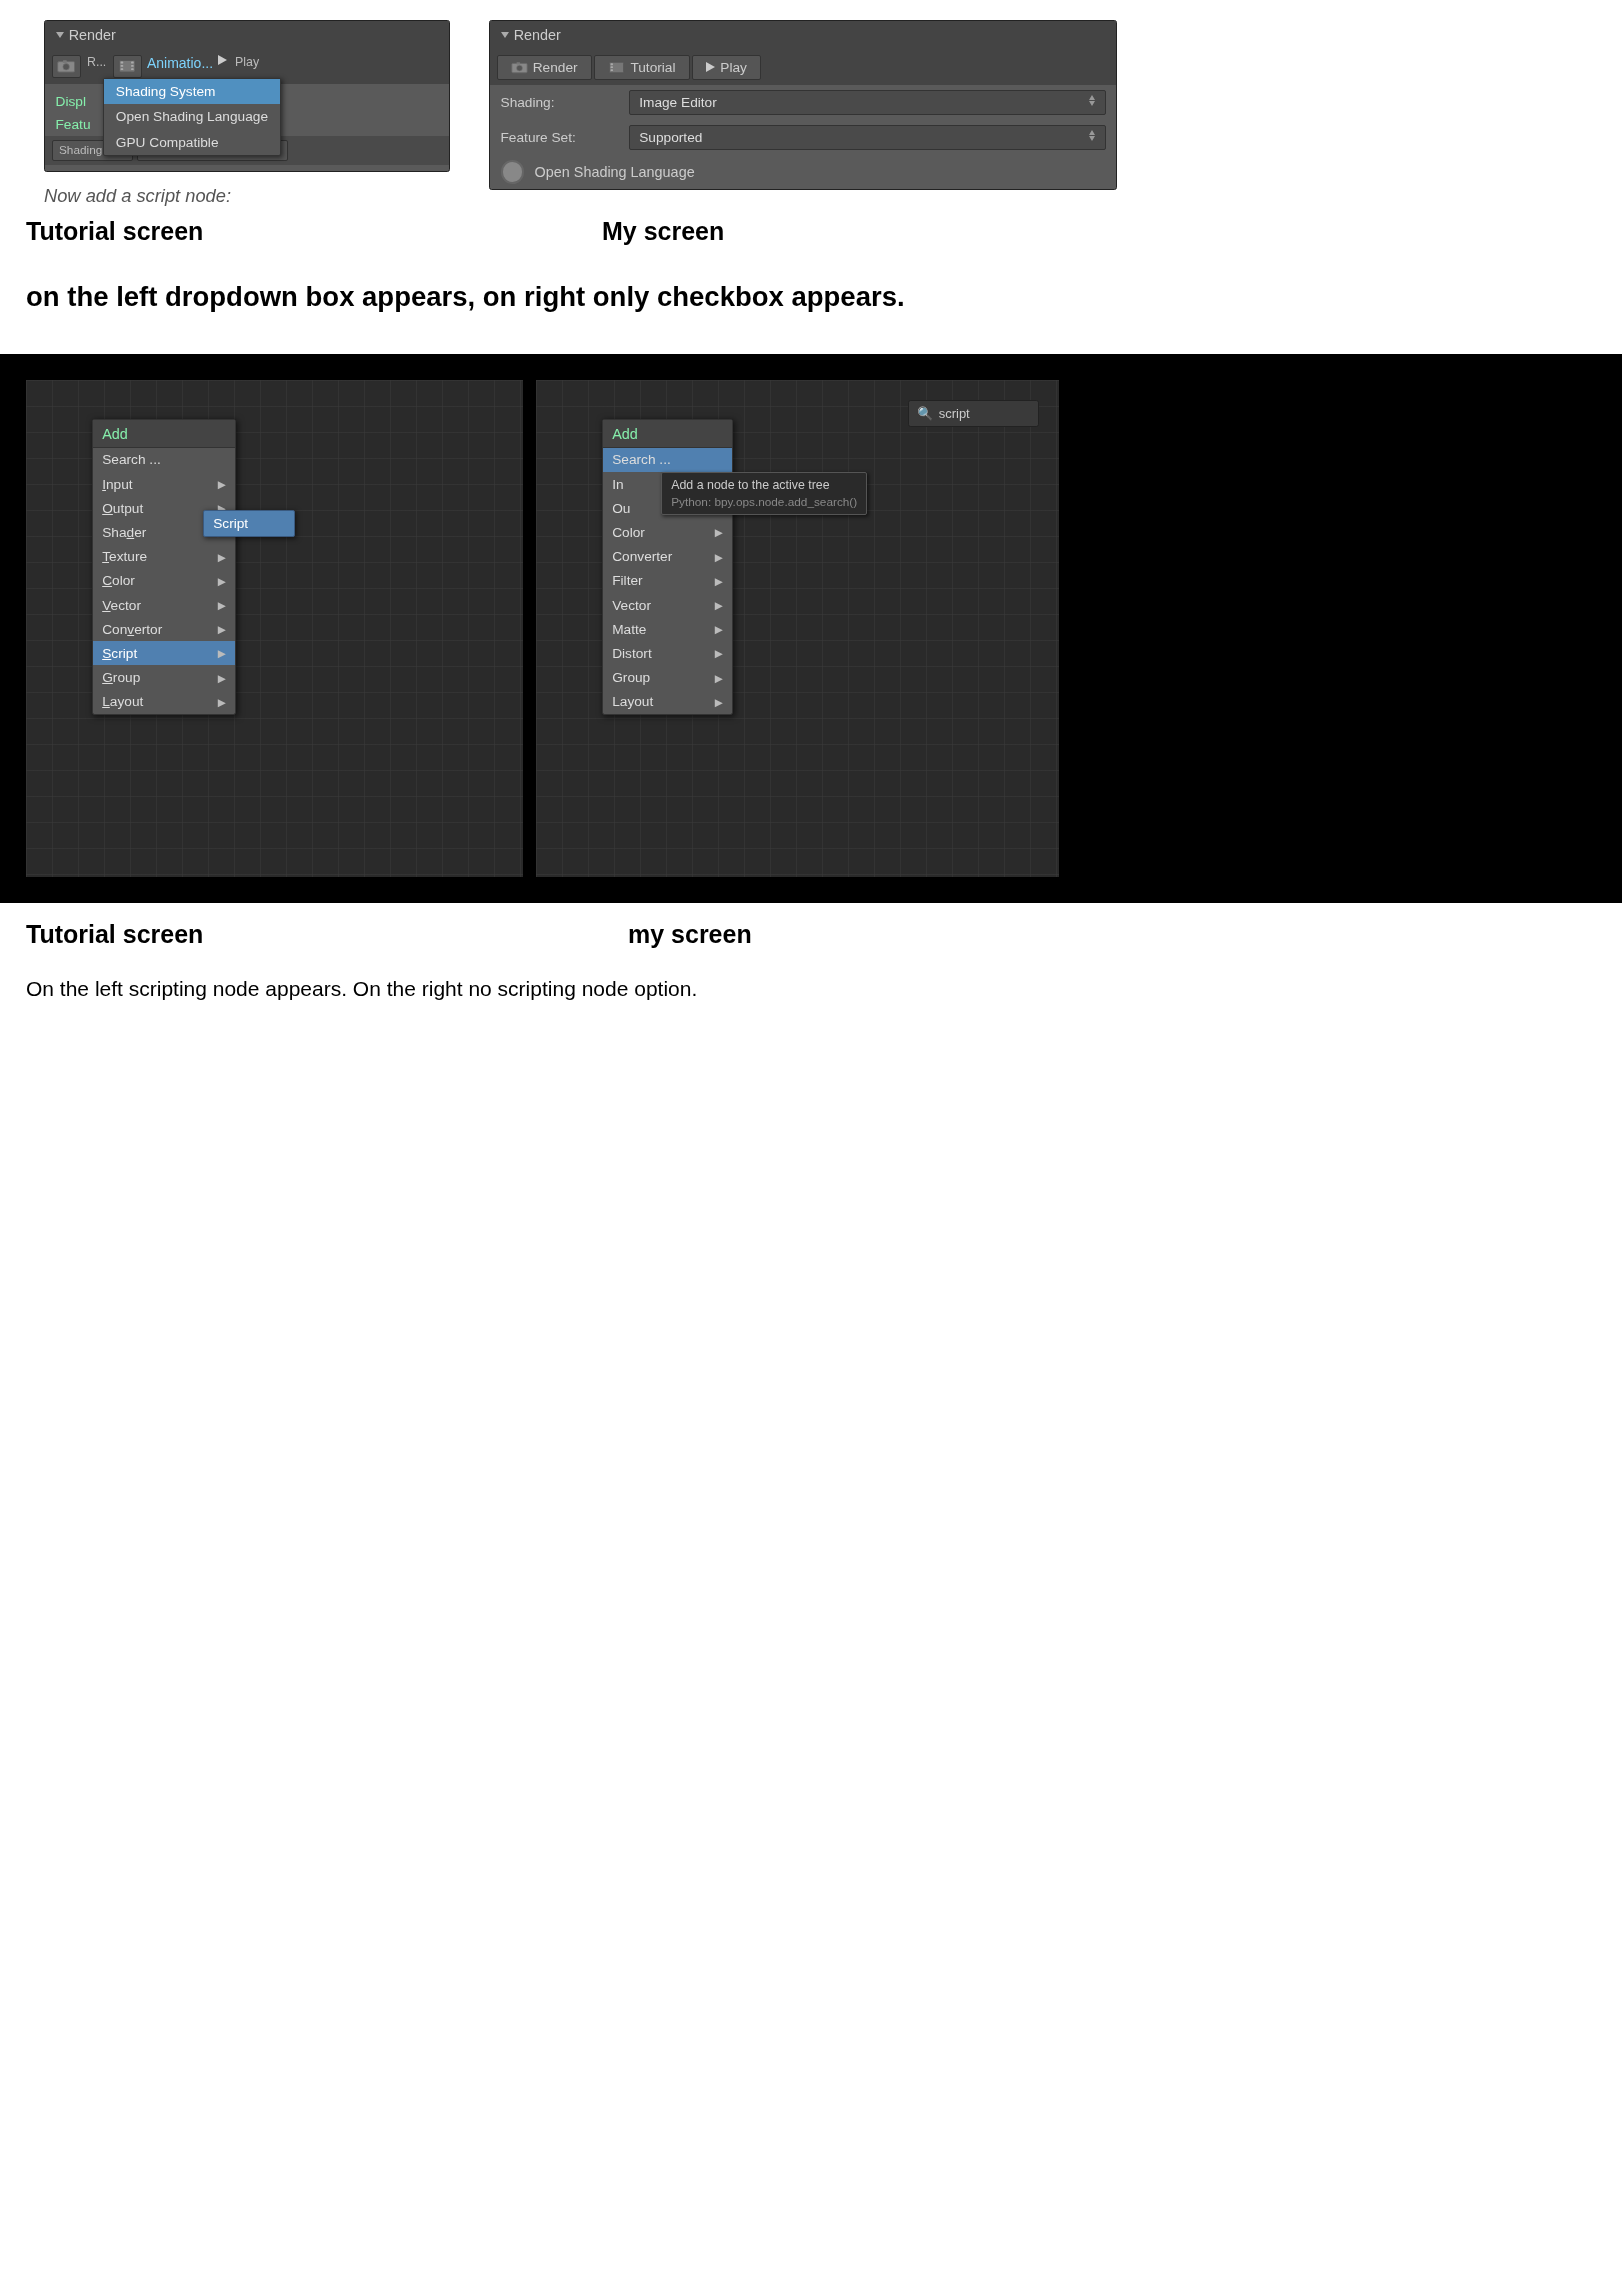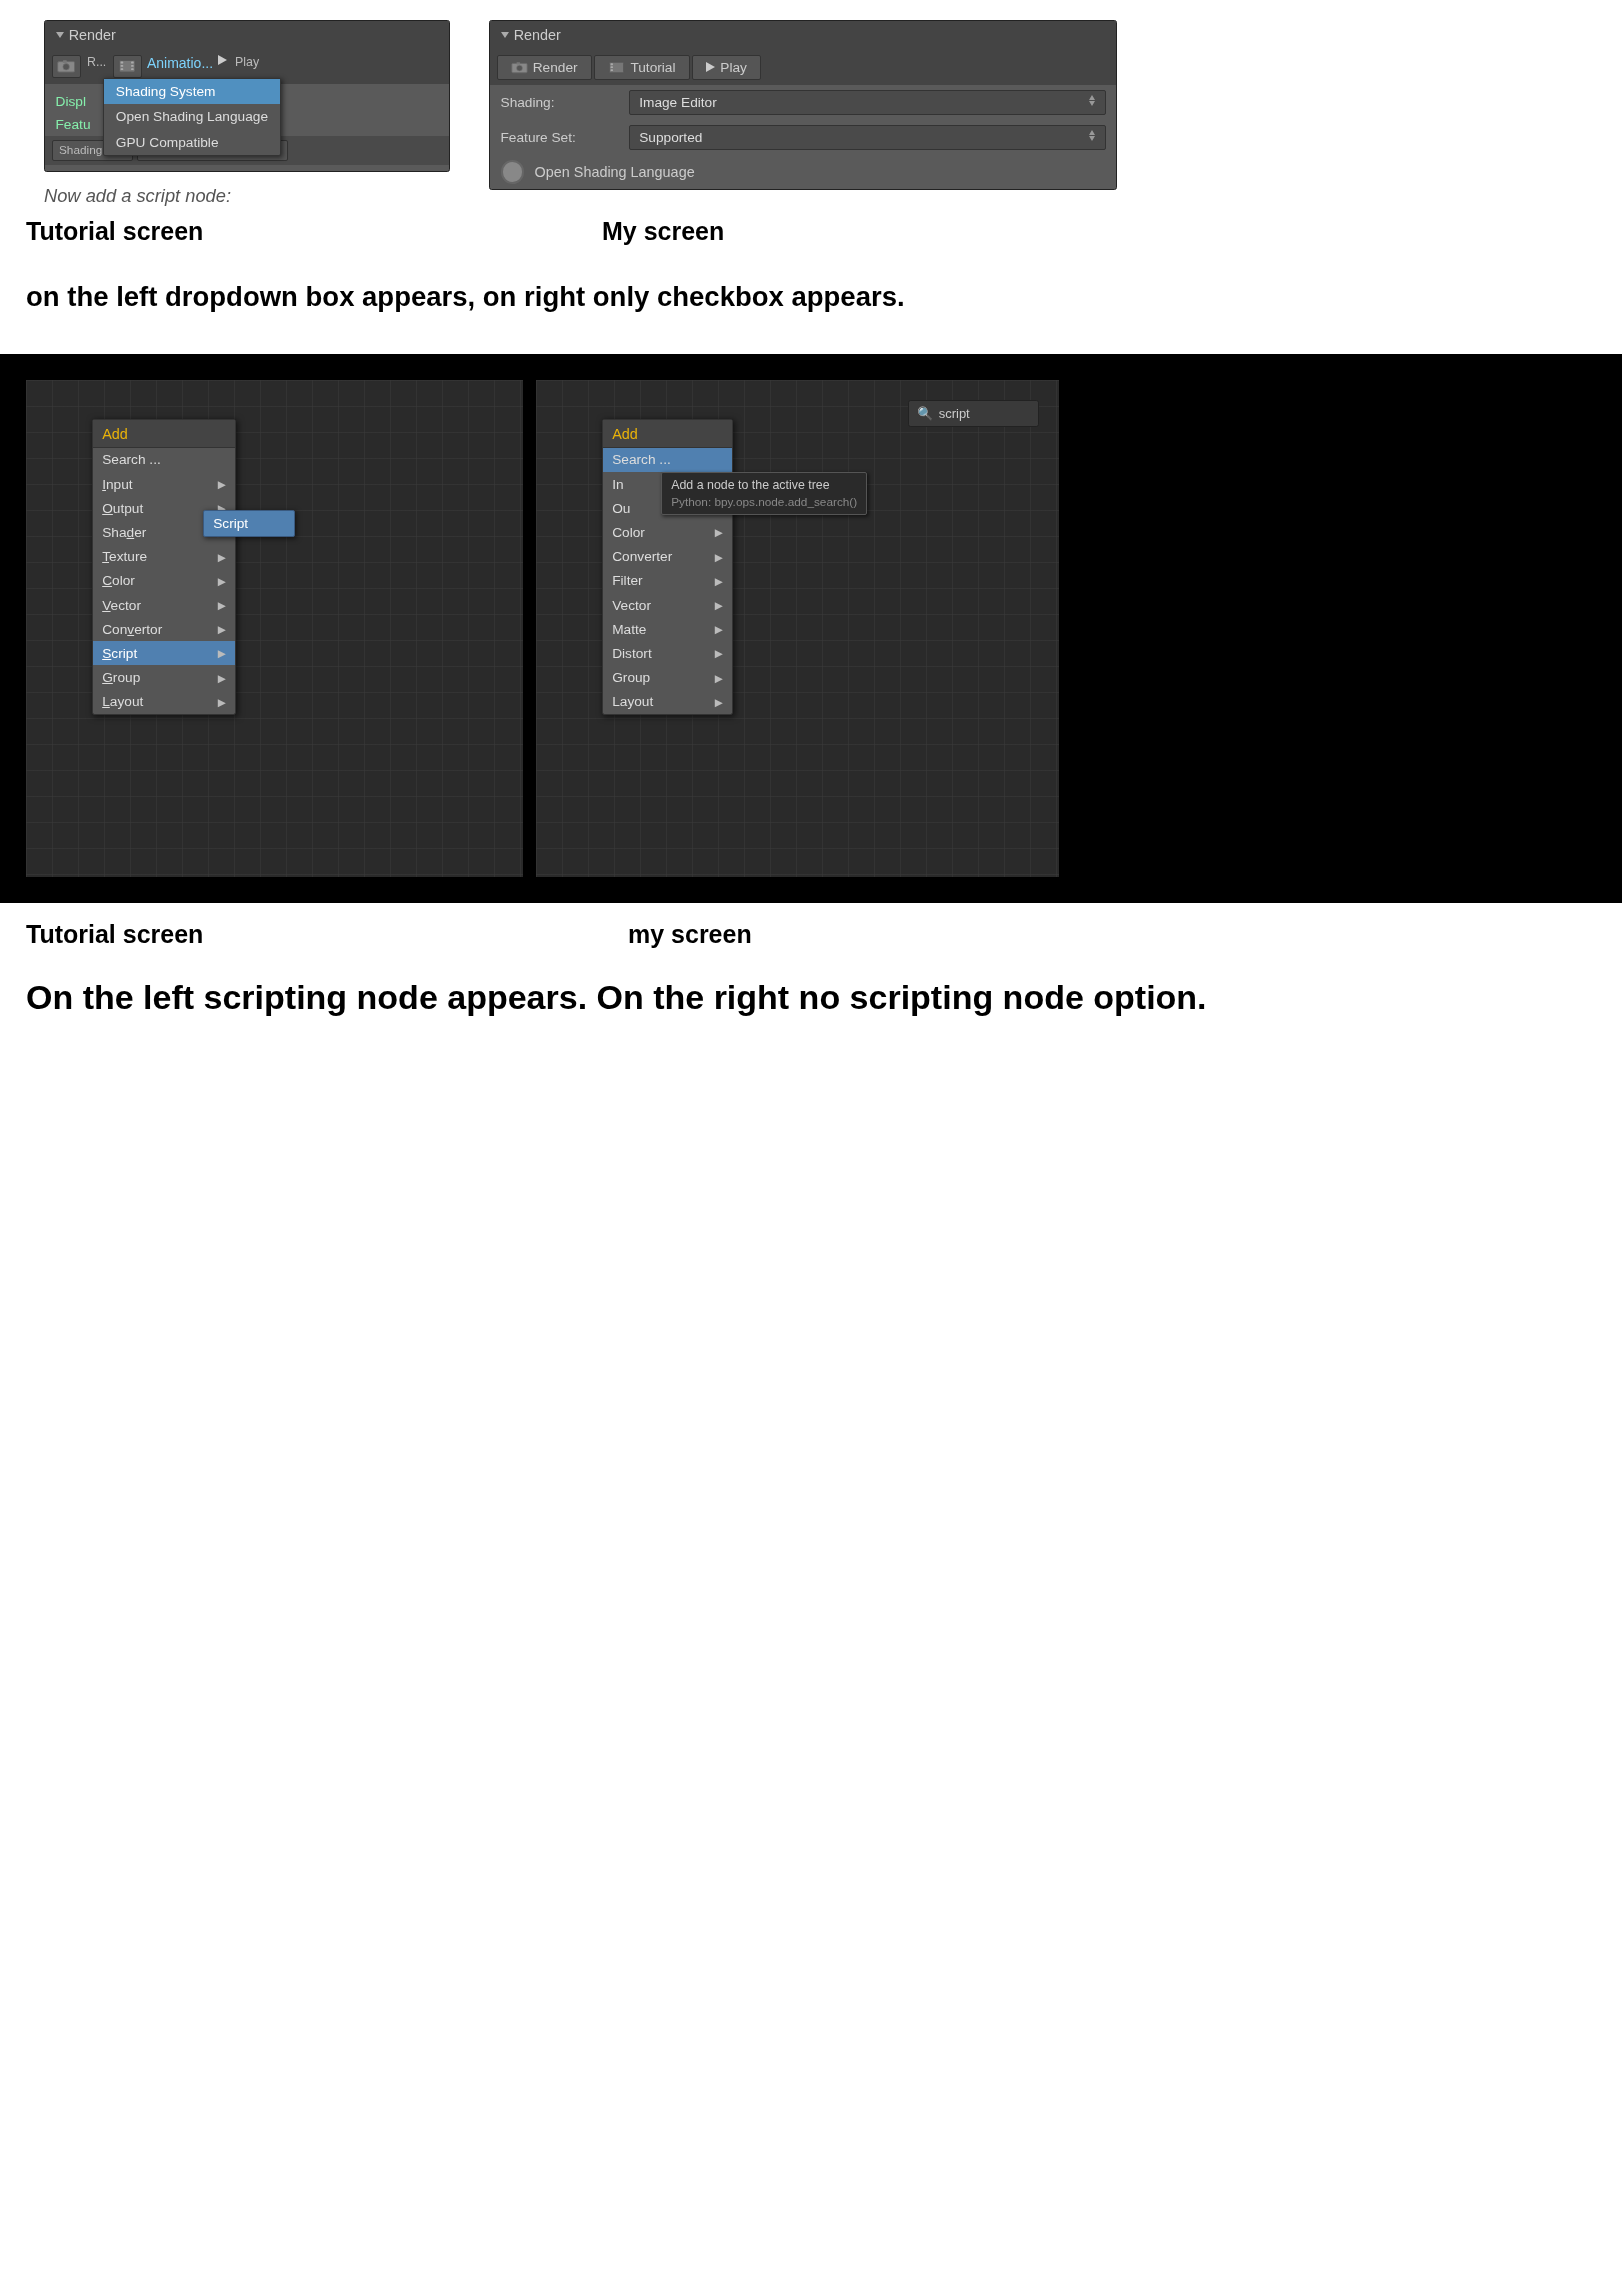--- a/index.html
+++ b/index.html
@@ -332,21 +332,21 @@
       border: 0.7px solid #333;
       border-radius: 2.6px;
       width: 144px;
       box-shadow: 1.3px 1.3px 6.5px rgba(0,0,0,0.6);
     }
 
     .node-menu-header {
       background: #444;
       padding: 5.2px 9.2px;
       font-size: 14.4px;
-      color: #eab308;
+      color: #86efac;
       border-bottom: 0.7px solid #333;
     }
 
     .node-menu-item {
       padding: 4.6px 9.2px;
       font-size: 13.7px;
       color: #ddd;
       display: flex;
       align-items: center;
       justify-content: space-between;
@@ -456,22 +456,22 @@
       width: 523px;
       font-size: 25px;
       font-weight: bold;
       color: #000;
       padding-top: 3.9px;
       padding-left: 105px;
     }
 
     .desc-text-bottom {
       padding: 26px 34px 39px 26px;
-      font-size: 34px;
-      font-weight: bold;
+      font-size: 21px;
+      font-weight: normal;
       color: #000;
       line-height: 1.3;
     }
   </style>
 </head>
 <body>
 
 <div class="top-section">
 
   <div class="left-panel-wrap">

